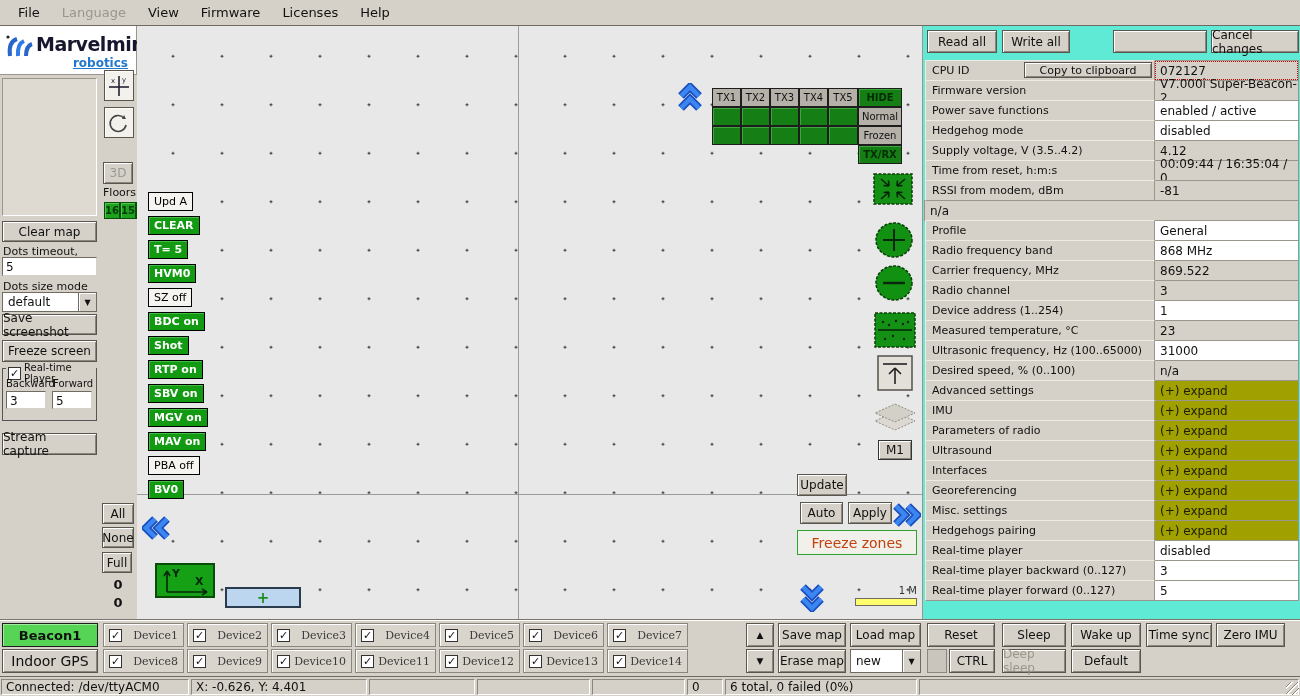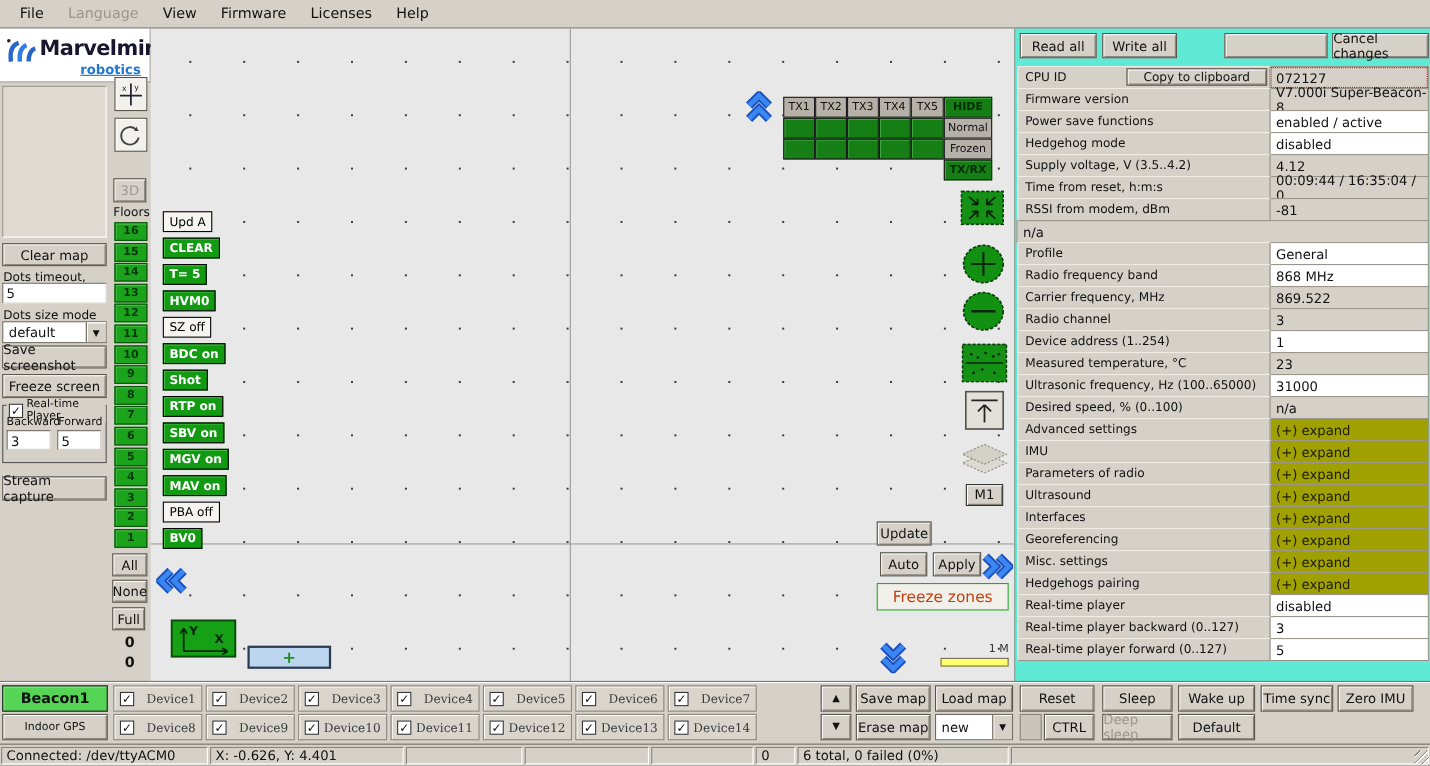--- a/index.html
+++ b/index.html
@@ -32,21 +32,21 @@
   .input{background:#fff;border:1px solid;border-color:#6f6b63 #d5d1c8 #d5d1c8 #6f6b63;padding:2px 3px;font-size:12px;}
   .combo{background:#fff;border:1px solid #6f6b63;display:flex;align-items:center;}
   .combo .txt{flex:1;padding-left:5px;font-size:12px;}
   .combo .drop{width:17px;align-self:stretch;background:#d5d1c8;border-left:1px solid #6f6b63;
     box-shadow:inset 1px 1px 0 #fff;display:flex;align-items:center;justify-content:center;font-size:8px;}
   #rtgroup{left:2px;top:293px;width:95px;height:53px;border:1px solid #555;}
   
   .iconbtn{background:#f3f1ec;border:1px solid #5a564e;box-shadow:inset 1px 1px 0 #fff;display:flex;align-items:center;justify-content:center;}
   .floor-btn{height:17px;background:#1ca31c;border:1px solid #0a4d0a;color:#06390d;font-size:10px;font-weight:bold;
     display:flex;align-items:center;justify-content:center;box-sizing:border-box;box-shadow:inset 1px 1px 0 #52c552;}
-  #floors-list{display:flex;flex-direction:column;justify-content:space-between;}
+  #floors-list{display:flex;flex-direction:row;justify-content:space-between;}
   .zero{font-size:13px;font-weight:bold;text-align:center;}
   
   #map{position:absolute;left:137px;top:26px;width:785px;height:594px;background:#e8e8e8;
     background-image:radial-gradient(circle,#3c3c3c 1px,transparent 1.4px);
     background-size:49px 48.5px;background-position:11.5px 54.5px;overflow:hidden;}
   #map .gridline{background:#9c9c9c;}
   .mapbtn{border:1px solid #000;font-size:11px;padding:2px 5px;width:max-content;box-sizing:border-box;}
   .mapbtn-green{background:#129a12;color:#fff;font-weight:bold;box-shadow:inset 1px 1px 0 #45bd45;}
   .mapbtn-white{background:#f6f4f0;color:#000;}
   #map-buttons{position:absolute;left:11px;top:166px;display:flex;flex-direction:column;gap:5px;align-items:flex-start;}
@@ -323,21 +323,21 @@
     <div class="btn abs" style="left:79px;top:4px;width:68px;height:23px;">Write all</div>
     <div class="btn abs" style="left:190px;top:4px;width:94px;height:23px;"></div>
     <div class="btn abs" style="left:288px;top:4px;width:88px;height:23px;">Cancel changes</div>
     <div id="settings-table">
         <div class="srow">
           <div class="slab">CPU ID<div class="btn copybtn">Copy to clipboard</div></div>
           <div class="sval sval-cpu">072127</div>
         </div>
         <div class="srow">
           <div class="slab">Firmware version</div>
-          <div class="sval sval-gray">V7.000i Super-Beacon-8</div>
+          <div class="sval sval-gray">V7.000i Super-Beacon-2</div>
         </div>
         <div class="srow">
           <div class="slab">Power save functions</div>
           <div class="sval sval-white">enabled / active</div>
         </div>
         <div class="srow">
           <div class="slab">Hedgehog mode</div>
           <div class="sval sval-white">disabled</div>
         </div>
         <div class="srow">
@@ -429,21 +429,21 @@
         </div>
         <div class="srow">
           <div class="slab">Real-time player forward (0..127)</div>
           <div class="sval sval-white">5</div>
         </div>
       </div>
   </div>
 
   <div id="bottom-bar">
     <div id="beacon-btn" class="abs" style="left:2px;top:2px;width:96px;height:24px;">Beacon1</div>
-    <div class="btn abs bold" style="left:2px;top:28px;width:96px;height:24px;font-size:10px;font-weight:normal;">Indoor GPS</div>
+    <div class="btn abs bold" style="left:2px;top:28px;width:96px;height:24px;font-size:14px;font-weight:normal;">Indoor GPS</div>
 
     <div class="devrow" style="left:103px;top:2px;">
         <div class="devcell">
           <span class="checkbox">✓</span>
           <span class="devlbl">Device1</span>
         </div>
         <div class="devcell">
           <span class="checkbox">✓</span>
           <span class="devlbl">Device2</span>
         </div>

